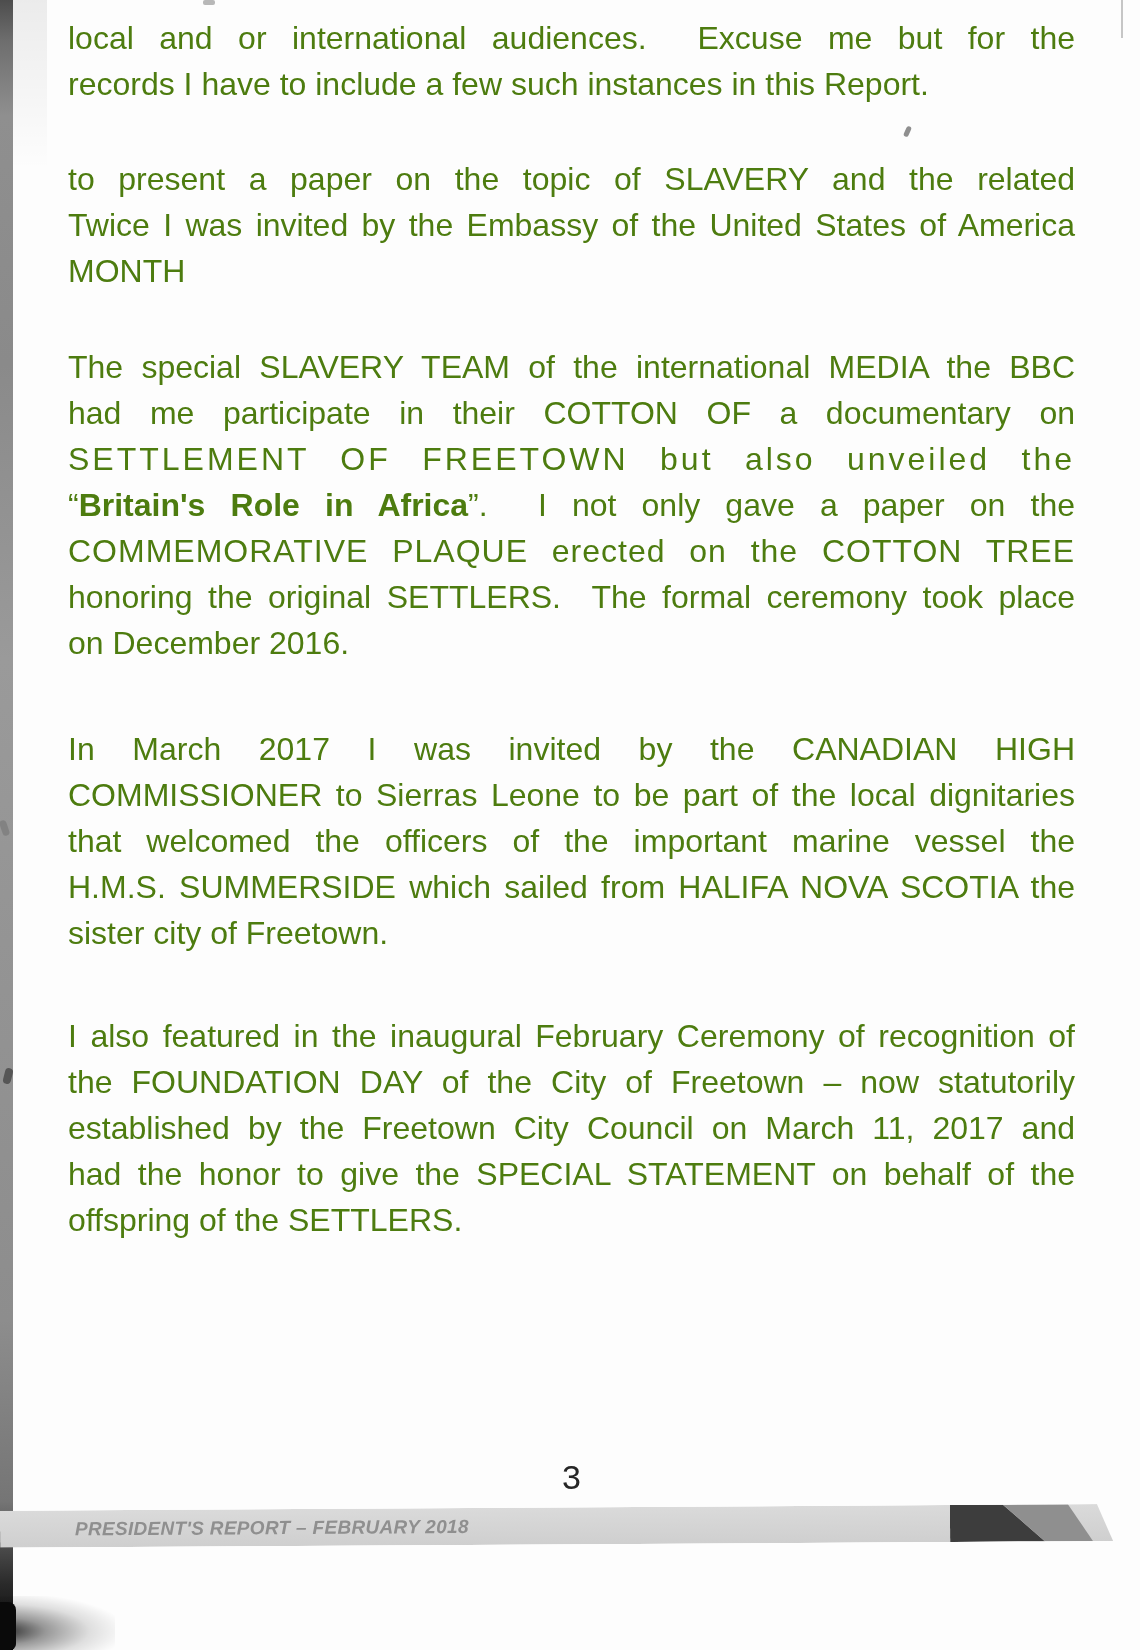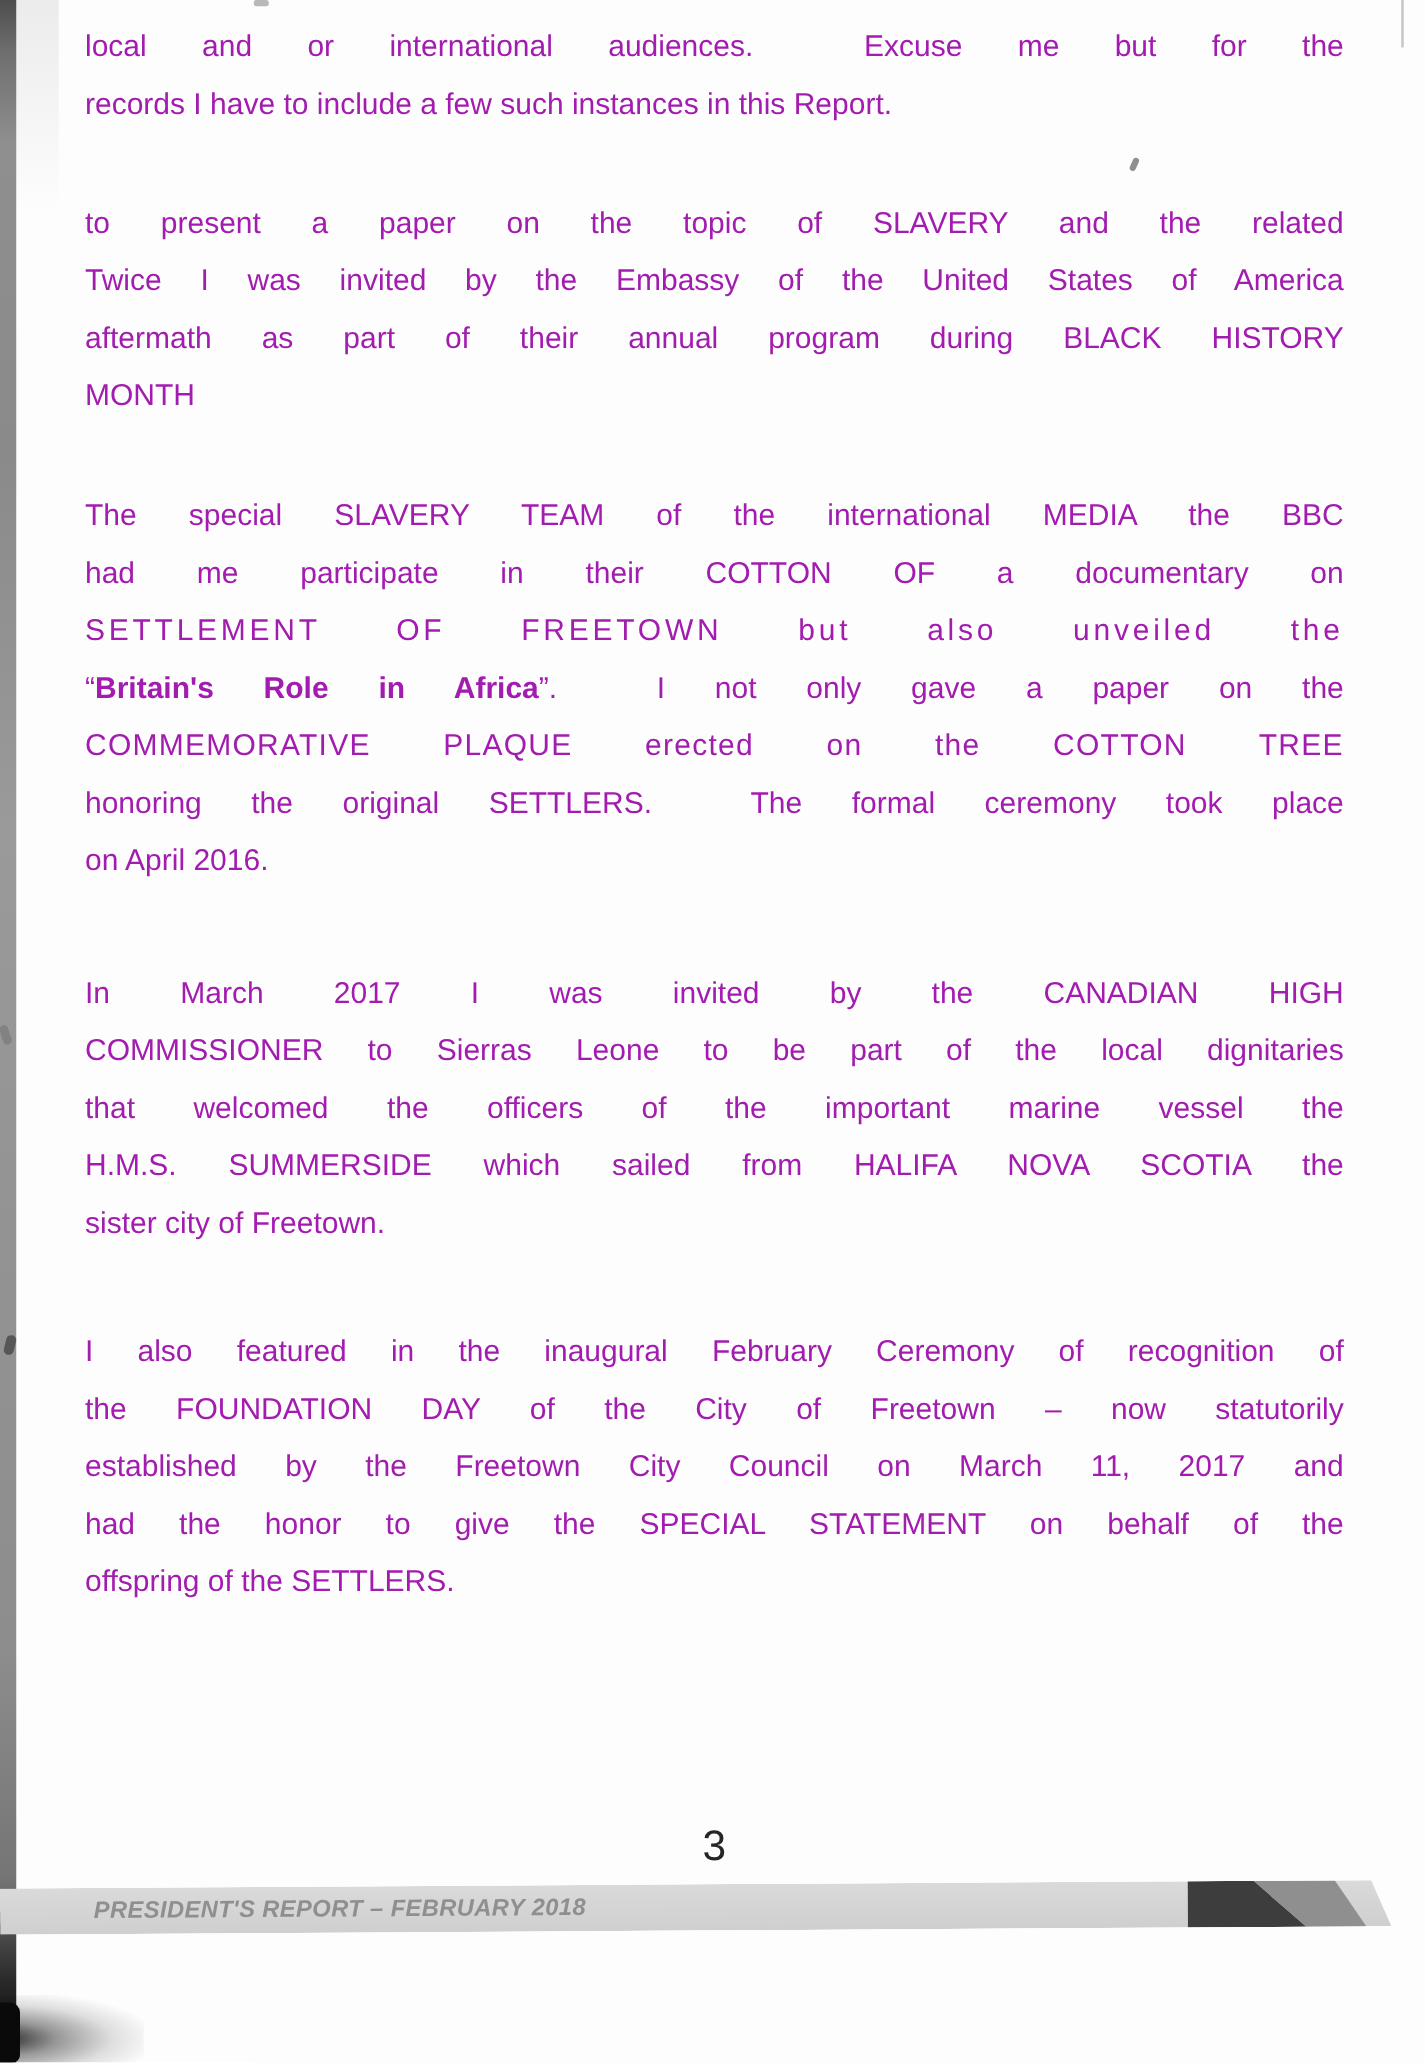--- a/index.html
+++ b/index.html
@@ -48,22 +48,22 @@
     left: 13px; top: 0;
     width: 34px; height: 170px;
     background: linear-gradient(180deg, rgba(0,0,0,0.07), rgba(0,0,0,0));
   }
 
   
   .content {
     position: absolute;
     left: 68px; top: 15px;
     width: 1007px;
-    color: #a21caf;
-    font-size: 24px;
+    color: #4d7c0f;
+    font-size: 32px;
   }
   .paragraph { }
   #doc-body .paragraph:nth-child(2) { margin-top: 49px; }
   #doc-body .paragraph:nth-child(3) { margin-top: 50px; }
   #doc-body .paragraph:nth-child(4) { margin-top: 60px; }
   #doc-body .paragraph:nth-child(5) { margin-top: 57px; }
   .line {
     height: 46px;
     line-height: 46px;
     white-space: nowrap;
@@ -180,31 +180,30 @@
 
   <div class="content">
     <div id="doc-body">
         <div class="paragraph">
           <div class="line just"><span>local and or international audiences.&nbsp; Excuse me but for the</span></div>
           <div class="line"><span>records I have to include a few such instances in this Report.</span></div>
         </div>
         <div class="paragraph">
           <div class="line just"><span>to present a paper on the topic of SLAVERY and the related</span></div>
           <div class="line just"><span>Twice I was invited by the Embassy of the United States of America</span></div>
-          <div class="line just"><span>aftermath as part of their annual program during BLACK HISTORY</span></div>
           <div class="line"><span>MONTH</span></div>
         </div>
         <div class="paragraph">
           <div class="line just"><span>The special SLAVERY TEAM of the international MEDIA the BBC</span></div>
           <div class="line just"><span>had me participate in their COTTON OF a documentary on</span></div>
           <div class="line just" style="letter-spacing: 3px;"><span>SETTLEMENT OF FREETOWN but also unveiled the</span></div>
           <div class="line just"><span>“</span><span class="b">Britain's Role in Africa</span><span>”.&nbsp; I not only gave a paper on the</span></div>
           <div class="line just" style="letter-spacing: 1px;"><span>COMMEMORATIVE PLAQUE erected on the COTTON TREE</span></div>
           <div class="line just"><span>honoring the original SETTLERS.&nbsp; The formal ceremony took place</span></div>
-          <div class="line"><span>on April 2016.</span></div>
+          <div class="line"><span>on December 2016.</span></div>
         </div>
         <div class="paragraph">
           <div class="line just"><span>In March 2017 I was invited by the CANADIAN HIGH</span></div>
           <div class="line just"><span>COMMISSIONER to Sierras Leone to be part of the local dignitaries</span></div>
           <div class="line just"><span>that welcomed the officers of the important marine vessel the</span></div>
           <div class="line just"><span>H.M.S. SUMMERSIDE which sailed from HALIFA NOVA SCOTIA the</span></div>
           <div class="line"><span>sister city of Freetown.</span></div>
         </div>
         <div class="paragraph">
           <div class="line just"><span>I also featured in the inaugural February Ceremony of recognition of</span></div>

